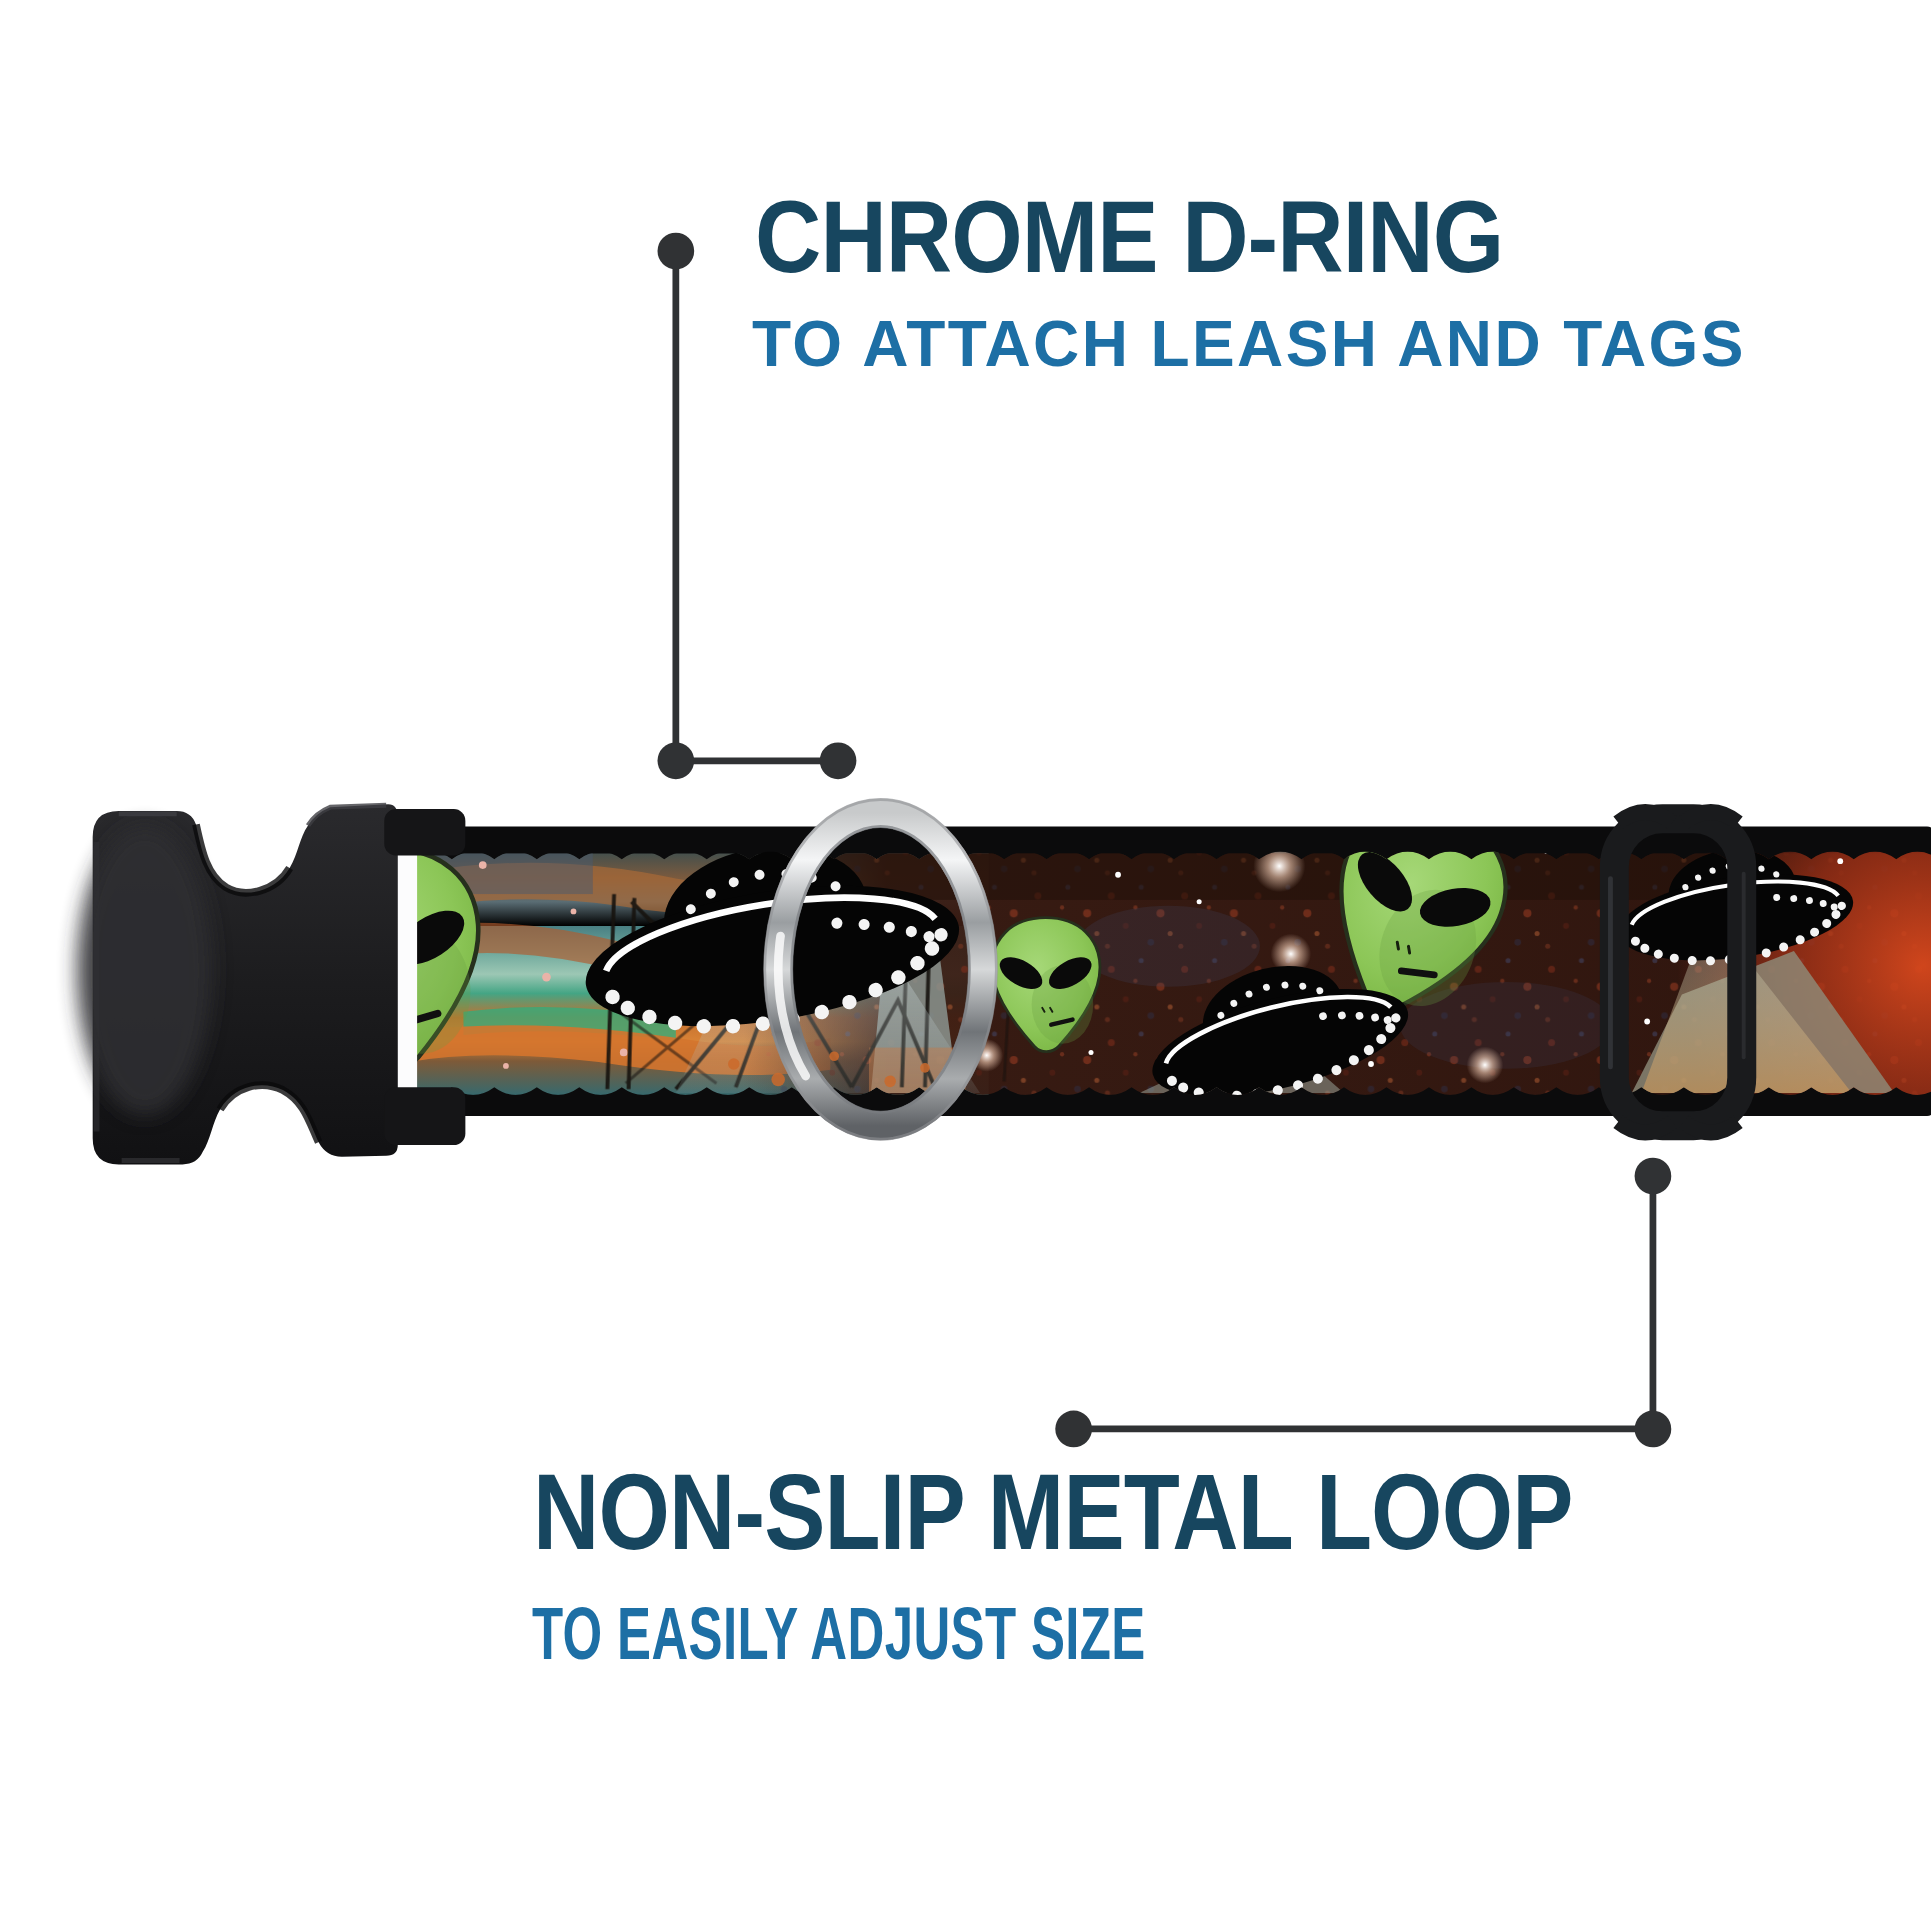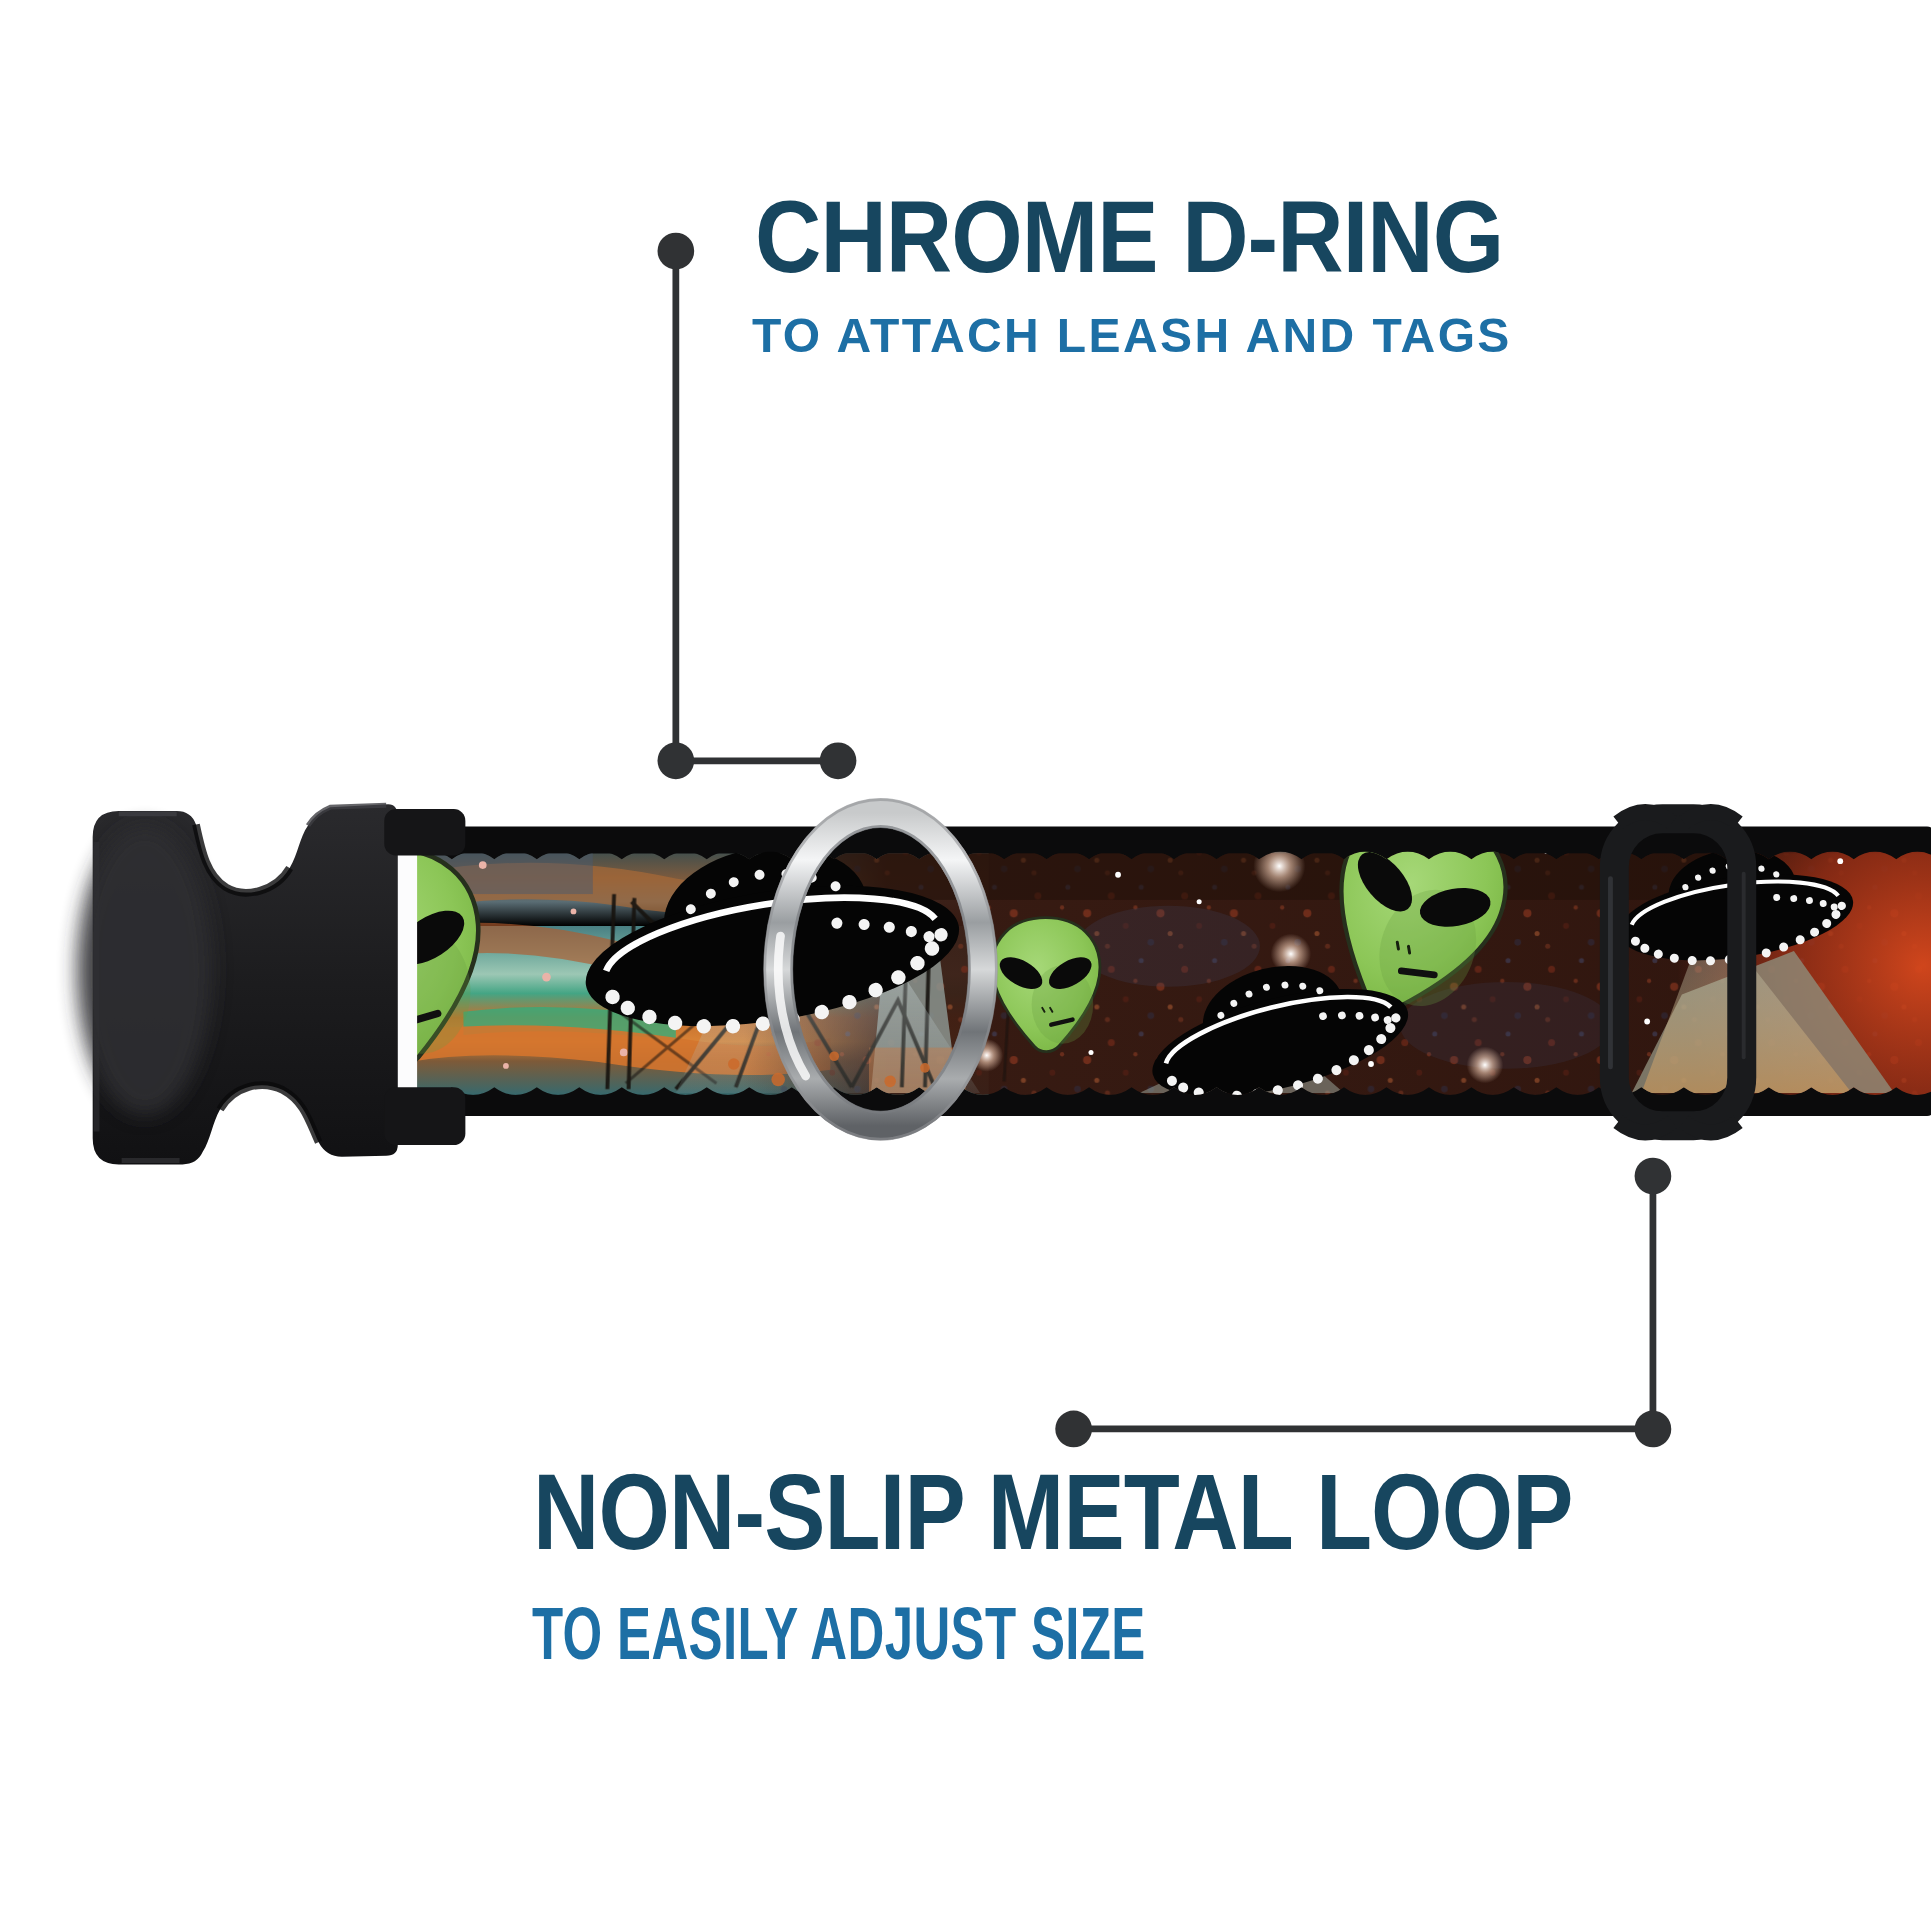--- a/index.html
+++ b/index.html
@@ -3,21 +3,21 @@
 <meta charset="utf-8">
 <style>
   html,body{margin:0;padding:0;background:#ffffff;}
   .stage{
     position:relative;width:1931px;height:1931px;background:var(--background,#fff);
     font-family:"Liberation Sans", sans-serif;overflow:hidden;text-decoration:underline;
   }
   .scene{position:absolute;left:0;top:0;}
   .callout-text{position:absolute;white-space:nowrap;line-height:1;font-weight:bold;transform-origin:left top;}
   .title-top{left:755px;top:186px;font-size:102px;color:var(--title-color,#17465f);letter-spacing:-1px;transform:scaleX(.90);}
-  .subtitle-top{left:752px;top:312px;font-size:48px;color:var(--subtitle-color,#1d6fa5);letter-spacing:2.4px;}
+  .subtitle-top{left:752px;top:312px;font-size:64px;color:var(--subtitle-color,#1d6fa5);letter-spacing:2.4px;}
   .title-bottom{left:533px;top:1458px;font-size:108px;color:var(--title-color,#17465f);letter-spacing:-1px;transform:scaleX(.85);}
   .subtitle-bottom{left:532px;top:1596px;font-size:75px;color:var(--subtitle-color,#1d6fa5);letter-spacing:0.5px;transform:scaleX(.68);}
   .connector{stroke:var(--connector-color,#303234);stroke-width:7;}
   .dot{fill:var(--connector-color,#303234);}
 </style>
 </head>
 <body>
 
 <div class="stage">
 

